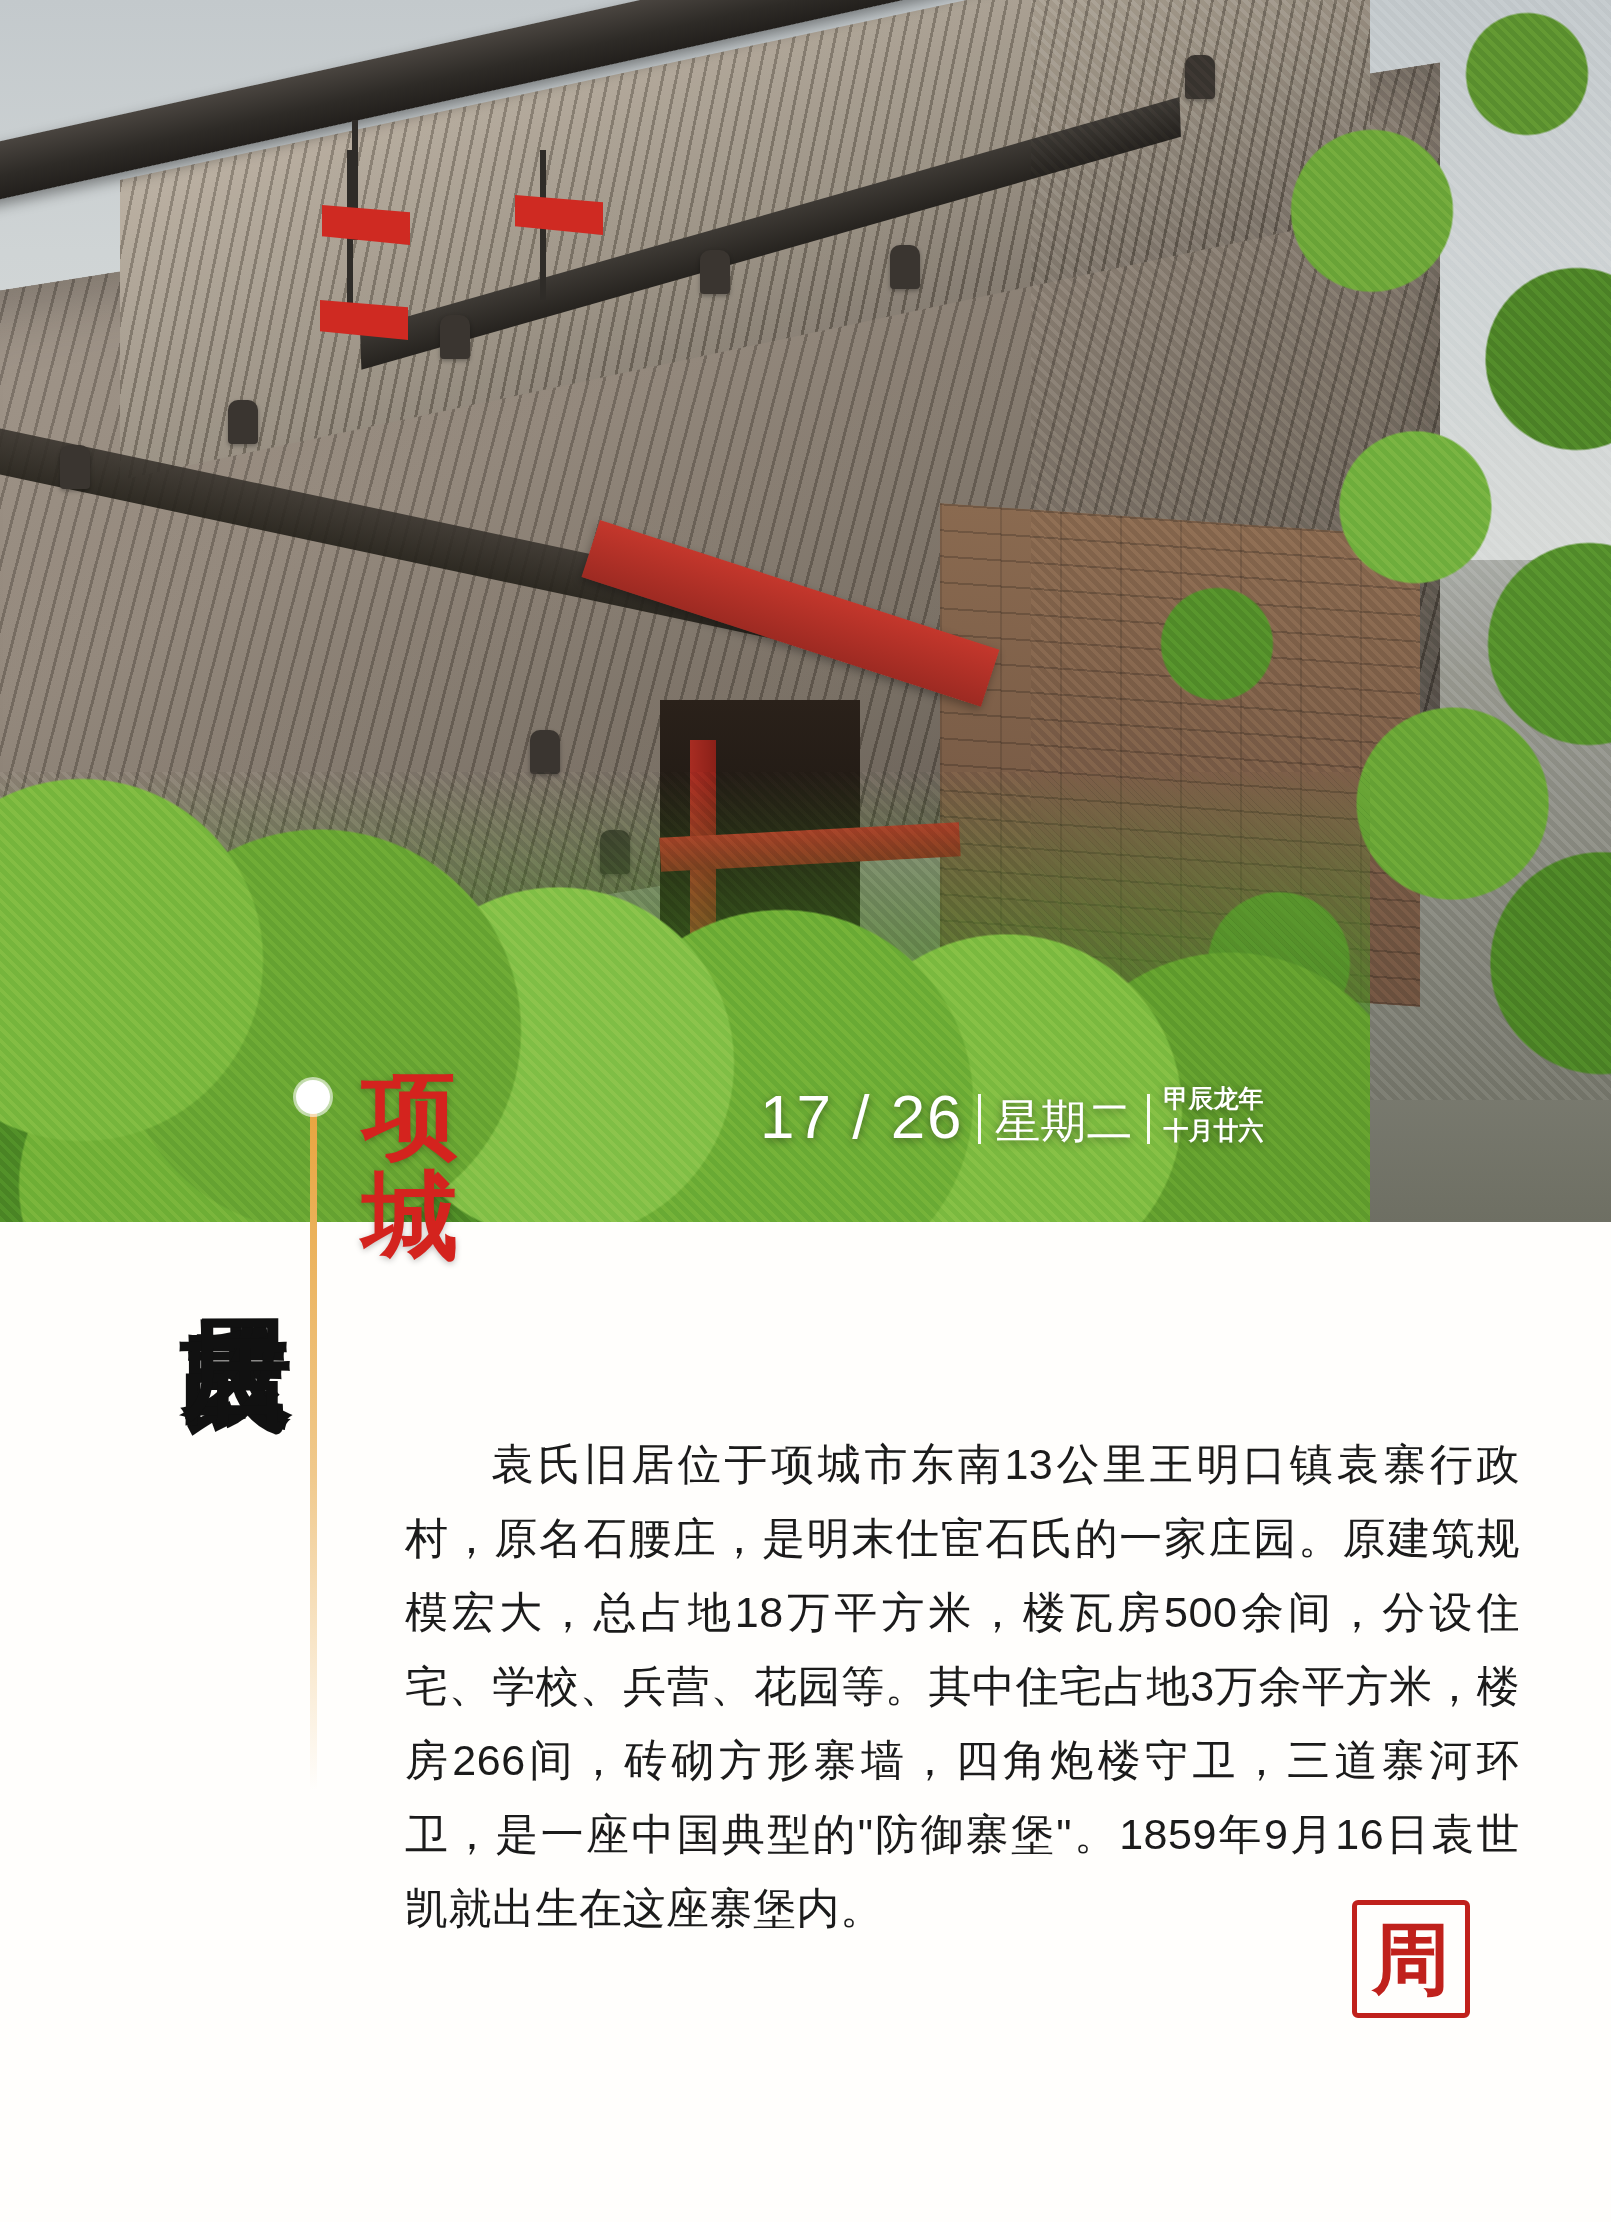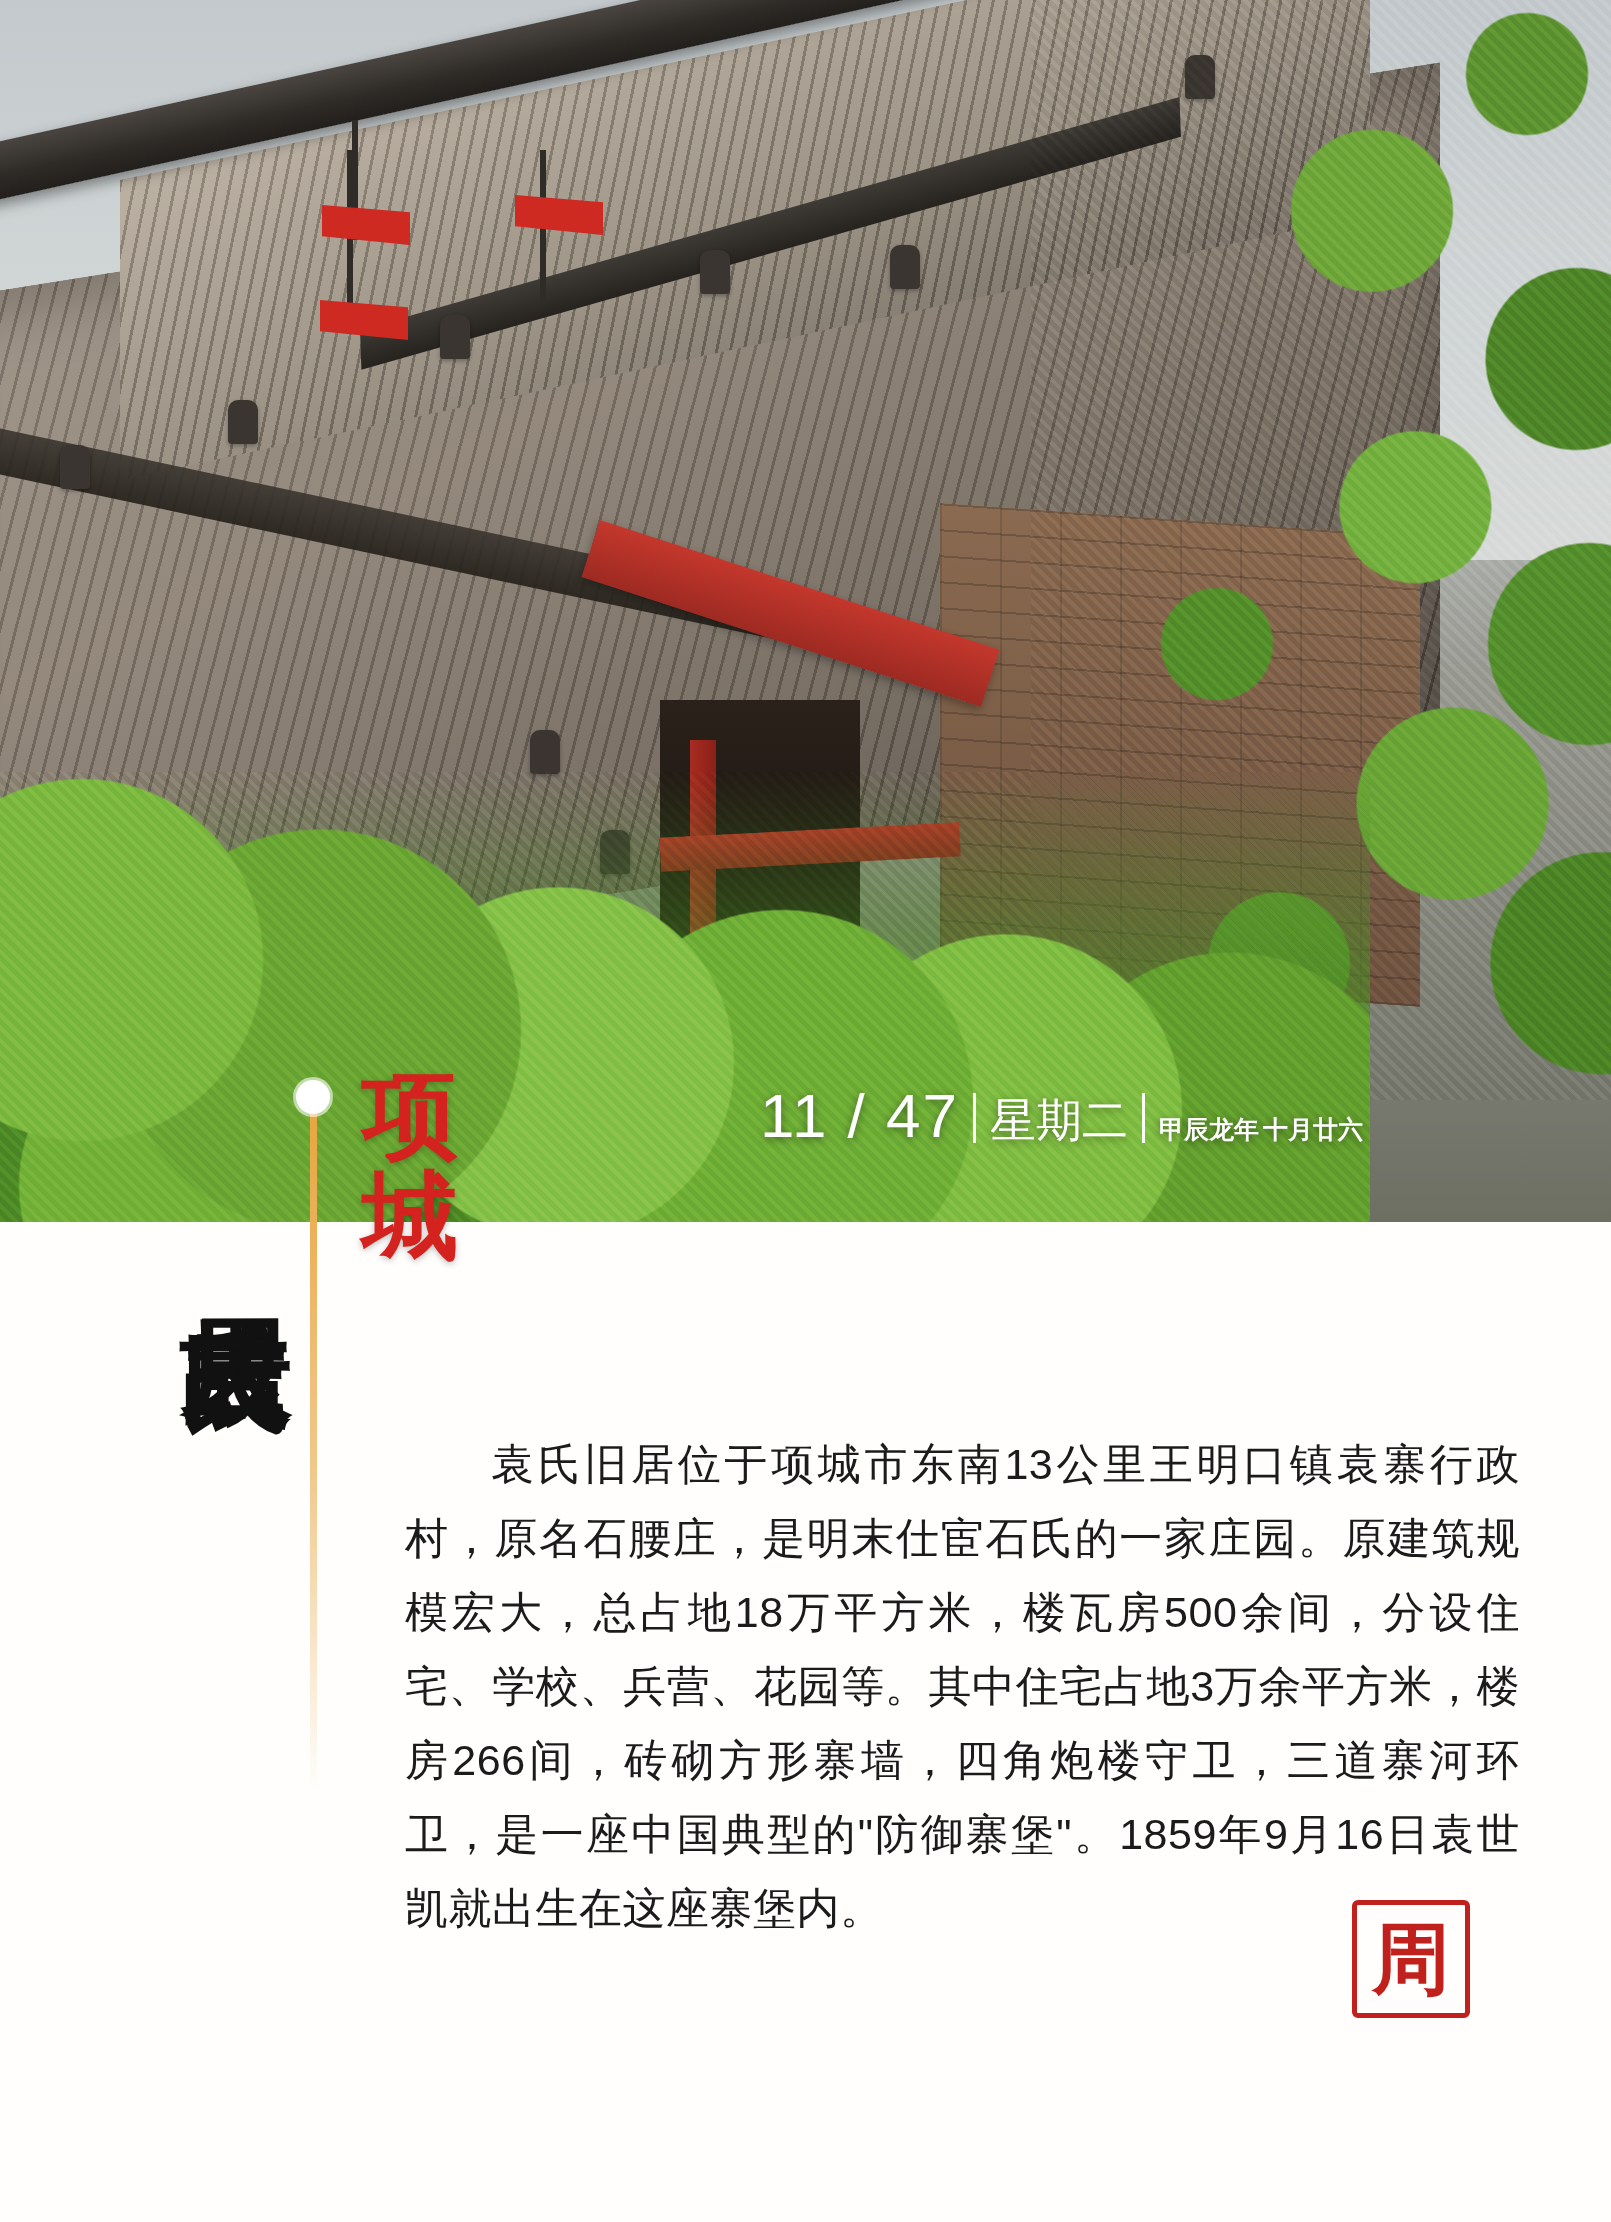--- a/index.html
+++ b/index.html
@@ -257,21 +257,21 @@
     opacity: 0.95;
   }
   .weekday {
     font-size: 46px;
     line-height: 1;
     font-weight: 400;
     padding-bottom: 4px;
   }
   .lunar {
     display: flex;
-    flex-direction: row;
+    flex-direction: column;
     gap: 4px;
     padding-bottom: 4px;
     font-size: 25px;
     line-height: 1.1;
     font-weight: 700;
     justify-content: space-between;
   }
 
   
   .city-label {
@@ -412,21 +412,21 @@
     <div class="beast" style="left:680px; top:950px;"></div>
 
     <div class="tree-right">
       <div class="leaf-texture"></div>
     </div>
     <div class="hedge">
       <div class="leaf-texture"></div>
     </div>
 
     <div class="date-row">
-      <span class="date-num">11 / 47</span>
+      <span class="date-num">17 / 26</span>
       <span class="vbar"></span>
       <span class="weekday">星期二</span>
       <span class="vbar"></span>
       <span class="lunar">
         <span>甲辰龙年</span>
         <span>十月廿六</span>
       </span>
     </div>
   </div>
 

